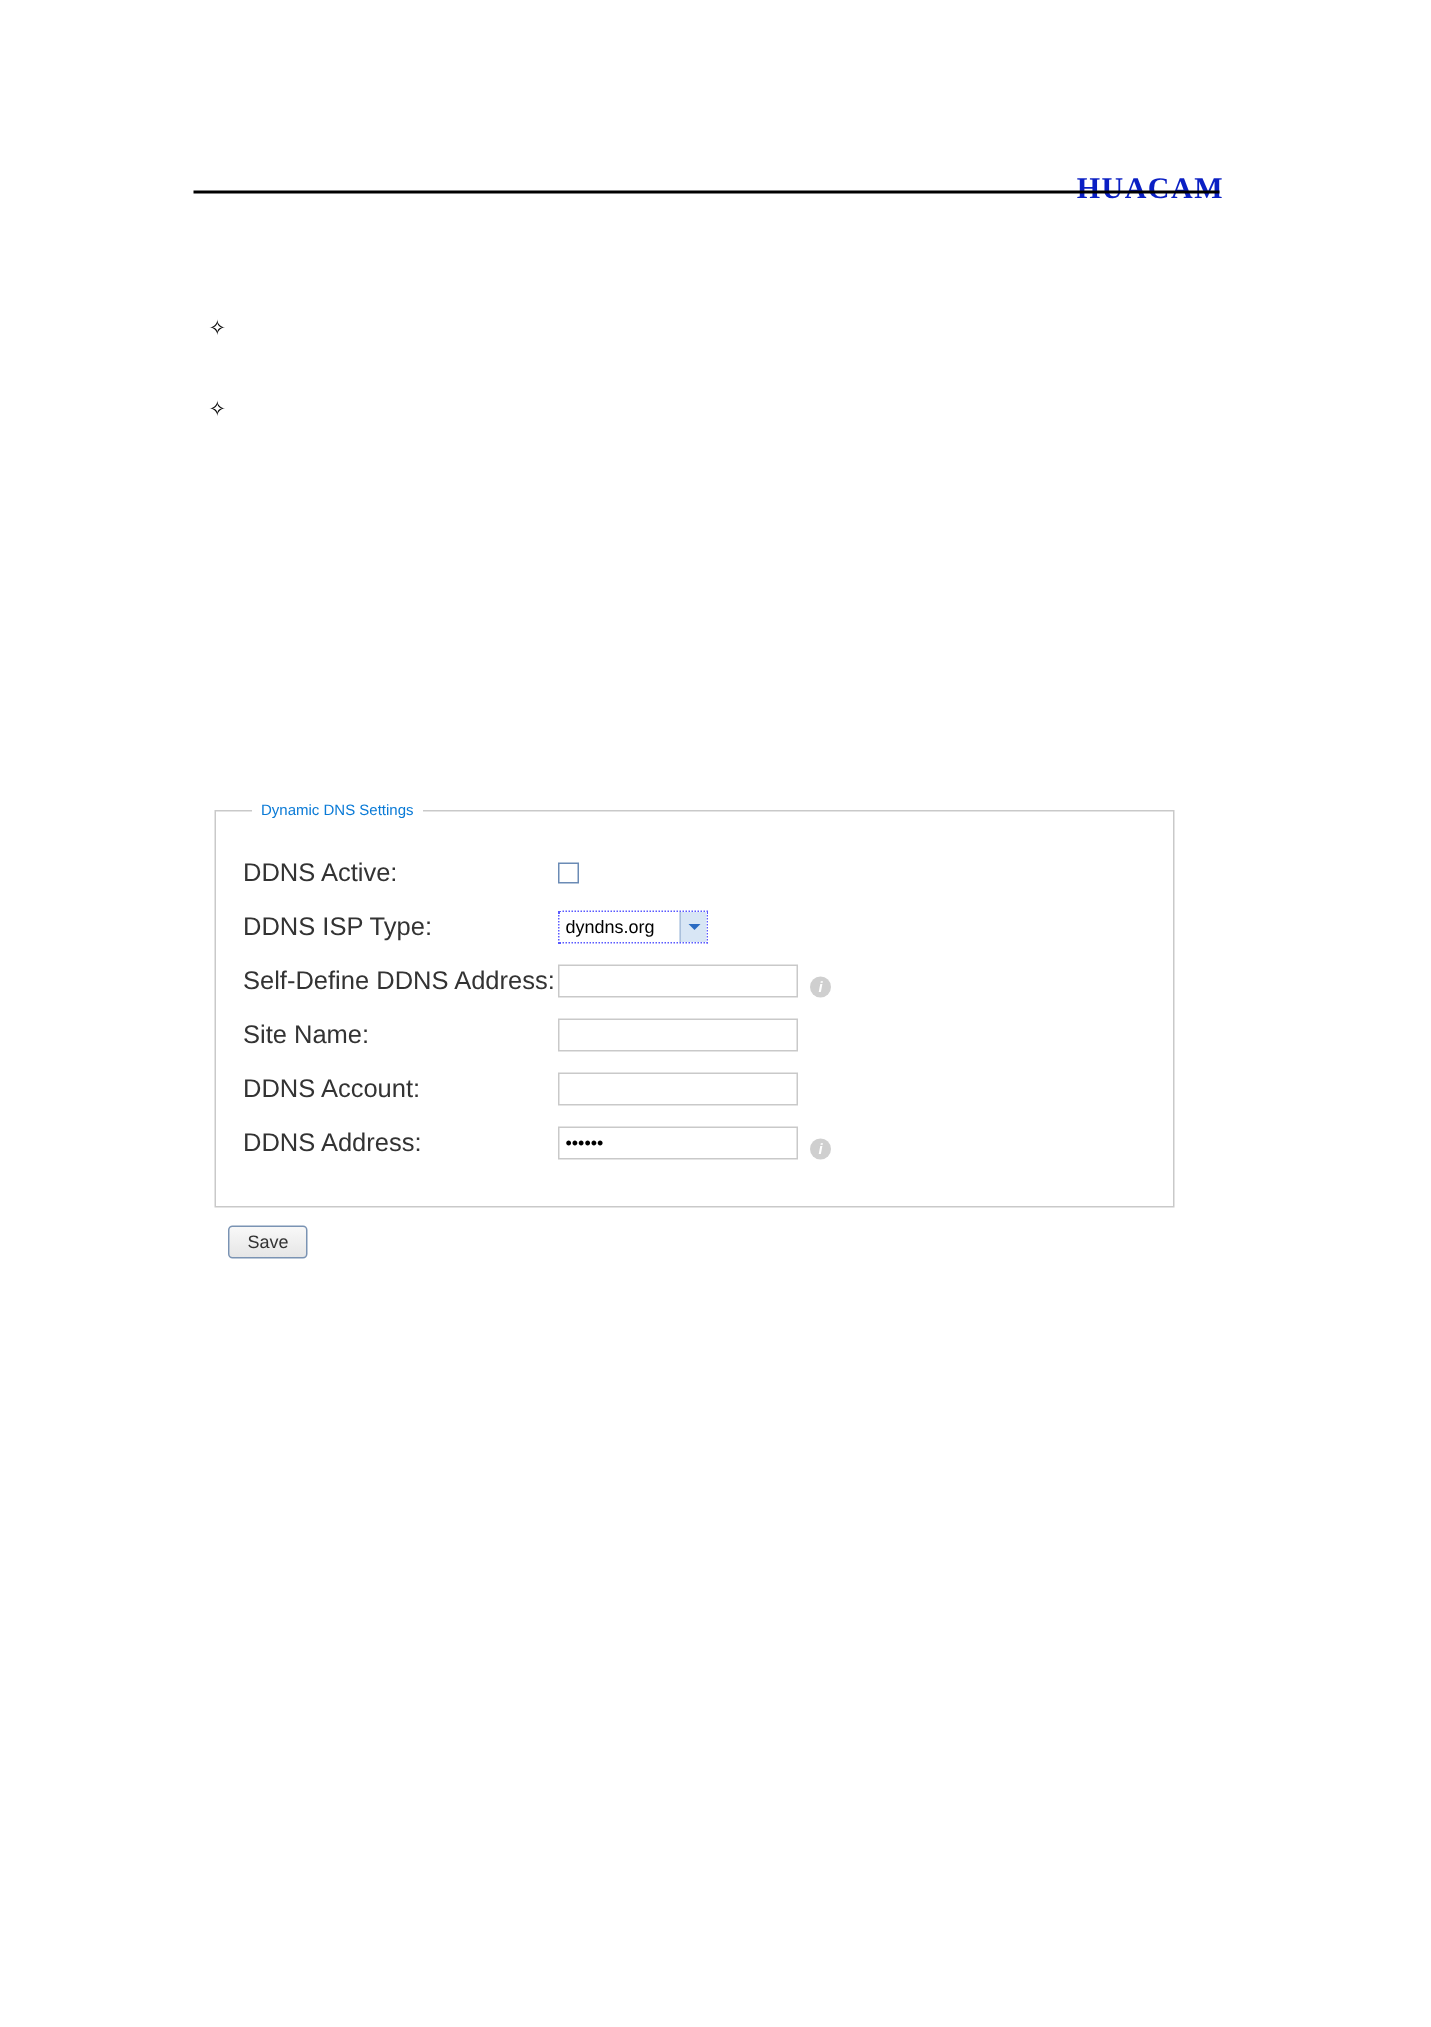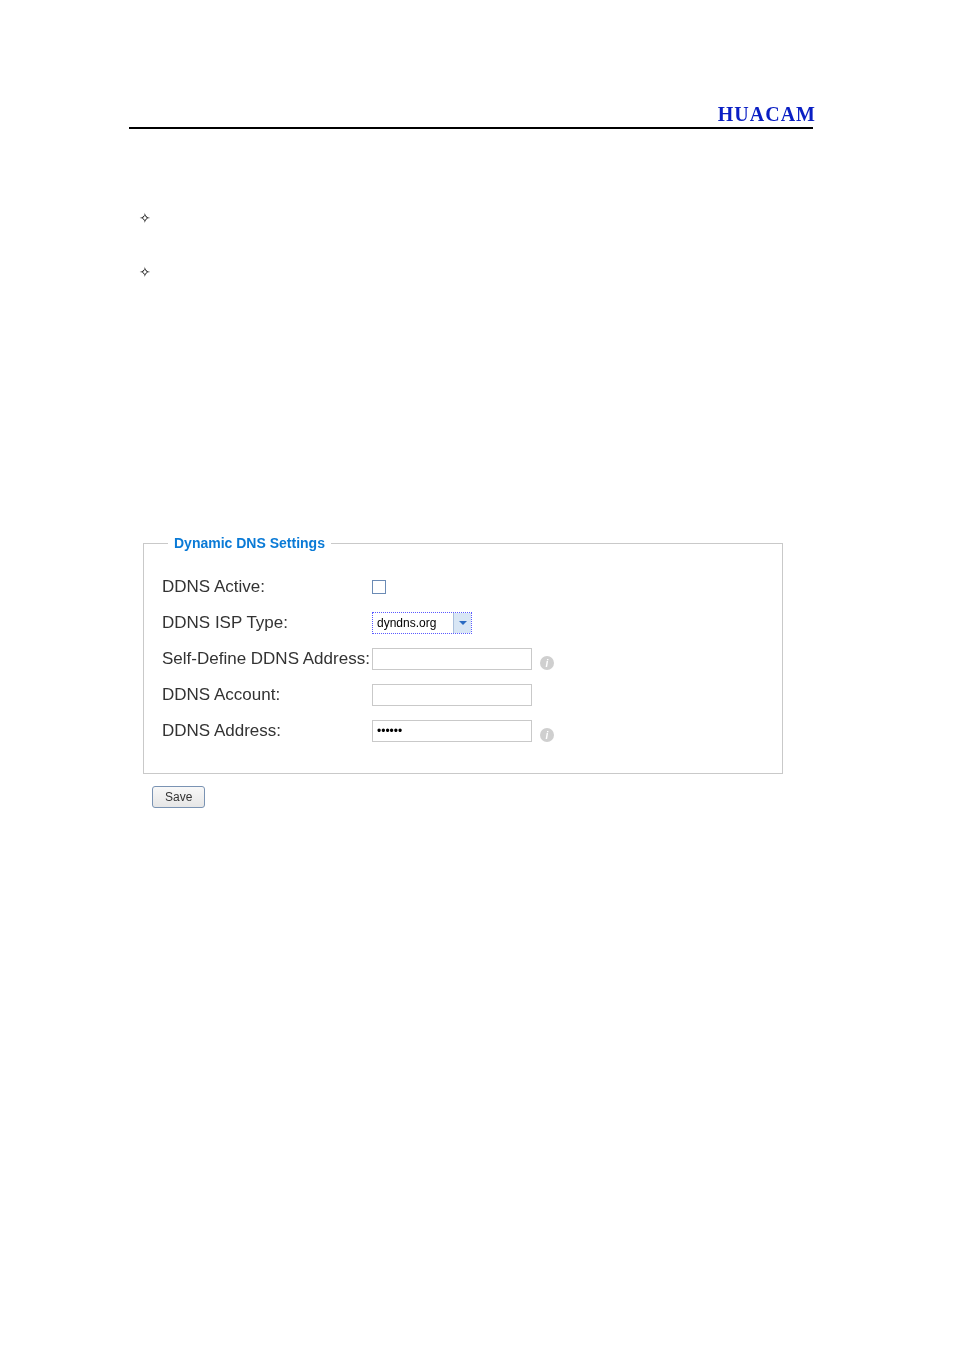--- a/index.html
+++ b/index.html
@@ -14,21 +14,21 @@
 
   .header-line {
     position: absolute;
     top: 127px;
     left: 129px;
     width: 684px;
     border-bottom: 2px solid #000;
   }
   .brand {
     position: absolute;
-    top: 103px;
+    top: 115px;
     right: 138px;
     color: #0a1fc4;
     font-family: Georgia, "Times New Roman", serif;
     font-weight: 700;
     font-size: 20px;
     letter-spacing: 1px;
   }
 
   .bullet {
     position: absolute;
@@ -45,22 +45,22 @@
     width: 644px;
   }
 
   fieldset.ddns {
     border: 1px solid #c9c9c9;
     padding: 18px 18px 24px 18px;
     position: relative;
   }
   fieldset.ddns legend {
     color: #0a7ad6;
-    font-weight: 700;
-    font-size: 14px;
+    font-weight: 400;
+    font-size: 10px;
     padding: 0 6px;
     margin-left: 6px;
   }
 
   .row {
     display: flex;
     align-items: center;
     height: 36px;
   }
   .row .lab {
@@ -176,20 +176,26 @@
     </div>
 
     <div class="row">
       <div class="lab">Self-Define DDNS Address:</div>
       <div class="ctl">
         <input type="text" value="" style="">
         <span class="info-icon">i</span>
       </div>
     </div>
 
+    <div class="row">
+      <div class="lab">Site Name:</div>
+      <div class="ctl">
+        <input type="text" value="" style="">
+      </div>
+    </div>
 
     <div class="row">
       <div class="lab">DDNS Account:</div>
       <div class="ctl">
         <input type="text" value="" style="">
       </div>
     </div>
 
     <div class="row">
       <div class="lab">DDNS Address:</div>

